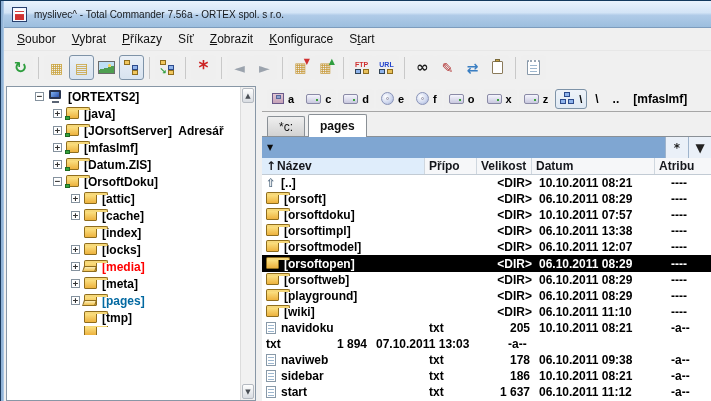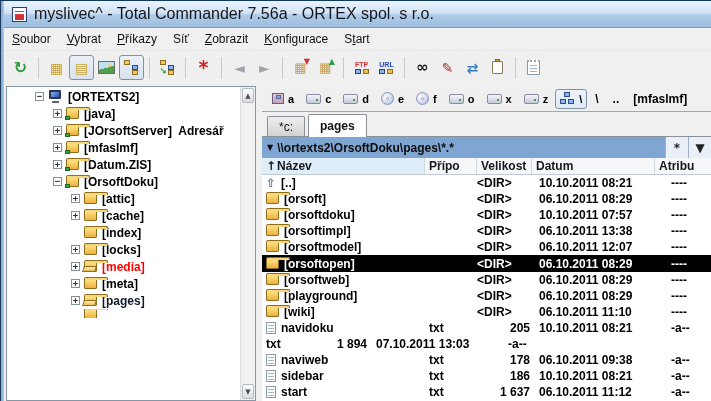--- a/index.html
+++ b/index.html
@@ -5,23 +5,23 @@
 *{margin:0;padding:0;box-sizing:border-box}
 html,body{width:711px;height:401px;overflow:hidden}
 body{font-family:"Liberation Sans","DejaVu Sans",sans-serif;background:#fff}
 .window{width:711px;height:401px;background:#f0f0f0;border-top:1px solid #12395e;position:relative;padding-left:4px}
 .left-edge{position:absolute;left:0;top:0;bottom:0;width:4px;background:linear-gradient(90deg,#1c3a5c 0 1px,#8fb2d6 1px 60%,#b7d0ea 100%);z-index:5}
 
 .titlebar{height:27px;background:linear-gradient(180deg,#e9f3fd 0%,#d3e4f6 45%,#b0cbe8 55%,#9cbede 100%);display:flex;align-items:center;padding:0 8px;border-bottom:1px solid #7d9cbd}
 .tc-icon{width:15px;height:15px;position:relative;background:#f4f6ff;border:1px solid #27406e;margin-right:7px;flex:none}
 .tc-icon .label{position:absolute;top:1px;left:2px;right:2px;height:6px;background:repeating-linear-gradient(180deg,#ffffff 0 2px,#d64040 2px 3px)}
 .tc-icon .shutter{position:absolute;bottom:1px;left:2px;right:2px;height:5px;background:#cf3333}
-.title-text{font-size:16px;color:#15181c;white-space:nowrap}
-
-.menubar{height:22px;display:flex;align-items:center;background:#f0f0f0;font-size:12px;color:#111}
+.title-text{font-size:10px;color:#15181c;white-space:nowrap}
+
+.menubar{height:22px;display:flex;align-items:center;background:#f0f0f0;padding-left:5px;font-size:12px;color:#111}
 .menu-item{padding:3px 8px;white-space:nowrap}
 .menu-item u{text-decoration:underline}
 
 .toolbar{height:34px;display:flex;align-items:center;background:#f0f0f0;padding-left:4px;border-top:1px solid #e7e7e7}
 .tb-btn{width:25px;height:25px;display:flex;align-items:center;justify-content:center;border:1px solid transparent;border-radius:3px;position:relative;flex:none}
 .tb-btn.pressed{border-color:#7e93a8;background:linear-gradient(#eaf0f7,#d8e3ef)}
 .tb-sep{width:1px;height:22px;background:#c9c9c9;margin:0 5px;flex:none}
 .glyph{font-family:"DejaVu Sans",sans-serif;font-weight:700;line-height:1}
 .tb-img{width:17px;height:13px;border:1px solid #6b6b6b;background:linear-gradient(165deg,#bfe0f5 0 52%,#4e9e50 52% 100%);position:relative}
 .tb-img .sun{position:absolute;top:2px;right:3px;width:3px;height:3px;border-radius:50%;background:#ffd24a}
@@ -91,21 +91,21 @@
 .hcell.sorted{background:#dfedfb}
 .hcell .sort{margin-right:1px;font-family:"DejaVu Sans",sans-serif}
 .w-name{width:163px}.w-ext{width:52px}.w-size{width:55px}.w-date{width:123px}.w-attr{width:56px;border-right:none}
 .rows{flex:1;background:#fff;overflow:hidden}
 .frow{height:16.1px;display:flex;align-items:center;font-size:12px;font-weight:700;color:#000;white-space:nowrap}
 .frow.selected{background:#000;color:#fff}
 .fcell{overflow:hidden;white-space:nowrap;flex:none}
 .fc-name{width:163px;display:flex;align-items:center;gap:5px;padding-left:4px}
 .fc-ext{width:52px;padding-left:4px}
 .fc-size{width:55px;text-align:right;padding-right:2px}
-.fc-size.dir{text-align:left;padding-right:0}
+.fc-size.dir{text-align:right;padding-right:0}
 .fc-date{width:123px;padding-left:7px}
 .fc-attr{width:56px;padding-left:16px}
 </style>
 </head>
 <body>
 
 <div class="window">
   <div class="left-edge"></div>
 
   <div class="titlebar">
@@ -228,21 +228,22 @@
           <div class="tree-row"><span style="width: 46px; flex: 0 0 auto;"></span><span class="box">+</span><span class="ic folder"><span class="tab"></span><span class="hand"></span></span><span class="tree-label">[JOrsoftServer]  Adresář</span></div>
           <div class="tree-row"><span style="width: 46px; flex: 0 0 auto;"></span><span class="box">+</span><span class="ic folder"><span class="tab"></span><span class="hand"></span></span><span class="tree-label">[mfaslmf]</span></div>
           <div class="tree-row"><span style="width: 46px; flex: 0 0 auto;"></span><span class="box">+</span><span class="ic folder"><span class="tab"></span><span class="hand"></span></span><span class="tree-label">[Datum.ZIS]</span></div>
           <div class="tree-row"><span style="width: 46px; flex: 0 0 auto;"></span><span class="box">−</span><span class="ic folder"><span class="tab"></span><span class="hand"></span></span><span class="tree-label">[OrsoftDoku]</span></div>
           <div class="tree-row"><span style="width: 64px; flex: 0 0 auto;"></span><span class="box">+</span><span class="ic folder"><span class="tab"></span></span><span class="tree-label">[attic]</span></div>
           <div class="tree-row"><span style="width: 64px; flex: 0 0 auto;"></span><span class="box">+</span><span class="ic folder"><span class="tab"></span></span><span class="tree-label">[cache]</span></div>
           <div class="tree-row"><span style="width: 64px; flex: 0 0 auto;"></span><span class="nobox"></span><span class="ic folder"><span class="tab"></span></span><span class="tree-label">[index]</span></div>
           <div class="tree-row"><span style="width: 64px; flex: 0 0 auto;"></span><span class="box">+</span><span class="ic folder"><span class="tab"></span></span><span class="tree-label">[locks]</span></div>
           <div class="tree-row"><span style="width: 64px; flex: 0 0 auto;"></span><span class="box">+</span><span class="ic folder"><span class="tab"></span><span class="flap"></span></span><span class="tree-label" style="color: rgb(255, 0, 0);">[media]</span></div>
           <div class="tree-row"><span style="width: 64px; flex: 0 0 auto;"></span><span class="box">+</span><span class="ic folder"><span class="tab"></span></span><span class="tree-label">[meta]</span></div>
-          <div class="tree-row"><span style="width: 64px; flex: 0 0 auto;"></span><span class="box">+</span><span class="ic folder"><span class="tab"></span><span class="flap"></span></span><span class="tree-label" style="color: #0f172a;">[pages]</span></div>
+          <div class="tree-row"><span style="width: 64px; flex: 0 0 auto;"></span><span class="box">+</span><span class="ic folder"><span class="tab"></span><span class="flap"></span></span><span class="tree-label" style="color: #0369a1;">[pages]</span></div>
+          <div class="tree-row"><span style="width: 64px; flex: 0 0 auto;"></span><span class="nobox"></span><span class="ic folder"><span class="tab"></span></span><span class="tree-label">[tmp]</span></div>
           <div class="tree-row partial"><span style="width: 64px; flex: 0 0 auto;"></span><span class="nobox"></span><span class="ic folder"><span class="tab"></span></span></div>
         </div>
       <div class="tree-scroll">
         <div class="scroll-btn">▲</div>
         <div class="scroll-btn">▼</div>
       </div>
     </div>
     <div class="splitter"></div>
 
     <div class="file-panel">
@@ -306,21 +307,20 @@
           <span class="drive-link">\</span>
           <span class="drive-link">..</span>
           <span class="drive-link">[mfaslmf]</span>
         </div>
       <div class="tabbar" id="tabbar">
           <span class="tab">*c:</span>
           <span class="tab active">pages</span>
         </div>
       <div class="pathbar">
         <span class="dd">▼</span>
-        <span class="path-text">\\ortexts2\OrsoftDoku\pages\*.*</span>
         <span class="path-btns">
           <span class="path-btn">*</span>
           <span class="path-btn">▼</span>
         </span>
       </div>
       <div class="header-row" id="headers">
           <span class="hcell w-name sorted">
             <span class="sort">↑</span>
             <span>Název</span>
           </span>

